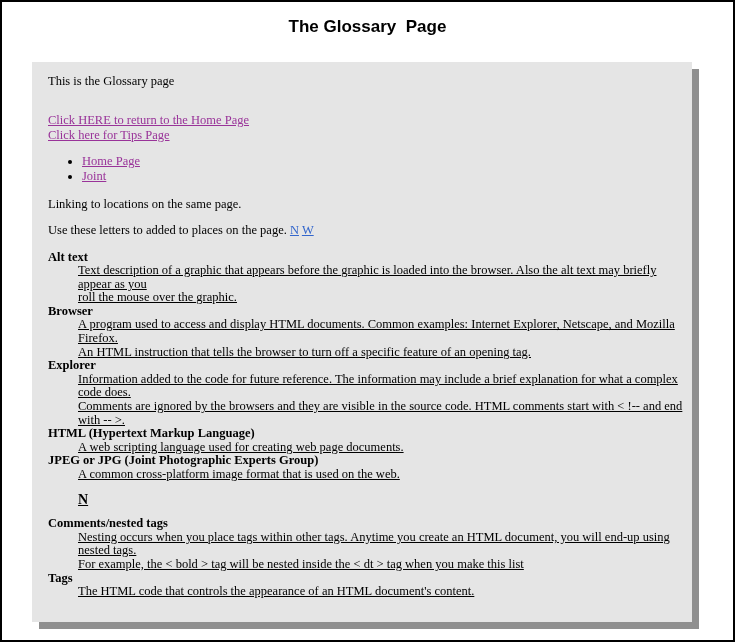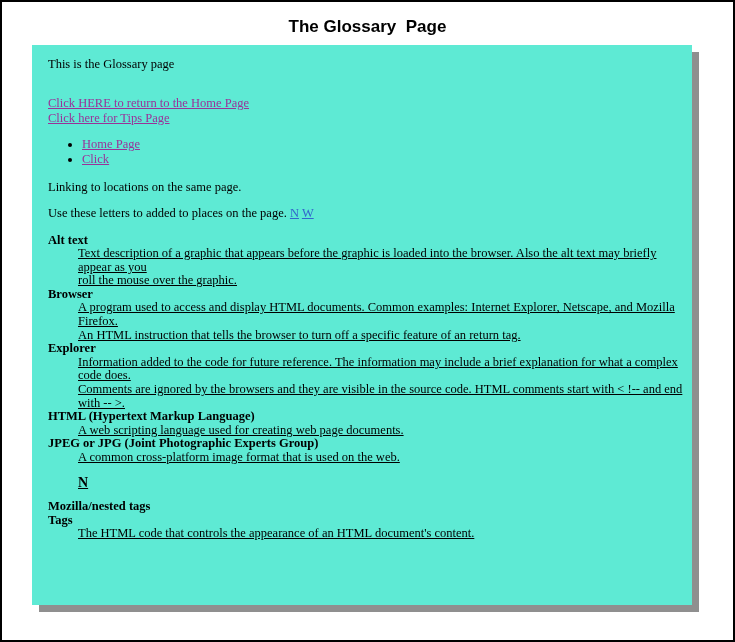--- a/index.html
+++ b/index.html
@@ -19,24 +19,24 @@
     padding-top: 15px;
     text-align: center;
     font-family: "Liberation Sans", sans-serif;
     font-weight: bold;
     font-size: 17px;
     white-space: pre-wrap;
   }
   .content-box {
     position: absolute;
     left: 30px;
-    top: 43px;
+    top: 60px;
     width: 660px;
     height: 560px;
-    background: #5eead4;
+    background: #e5e5e5;
     box-shadow: 7px 7px 0 #8f8f8f;
     padding: 6px 8px 0 16px;
     font-size: 12.5px;
     line-height: 14.5px;
     overflow: hidden;
   }
   .content-box p { margin: 12px 0; }
   .intro-para { margin-top: 6px !important; }
   .links-para { margin-top: 24px !important; margin-bottom: 11px !important; line-height: 15px; }
   a { text-decoration: underline; cursor: pointer; }
@@ -77,53 +77,55 @@
       <a class="visited">Click HERE to return to the Home Page</a>
       <br>
       <a class="visited">Click here for Tips Page</a>
     </p>
 
     <ul class="nav-list">
       <li>
         <a class="visited">Home Page</a>
       </li>
       <li>
-        <a class="visited">Click</a>
+        <a class="visited">Joint</a>
       </li>
     </ul>
 
     <p>Linking to locations on the same page.</p>
 
     <p><span>Use these letters to added to places on the page.</span>
       <a class="fresh">N</a>
       <a class="fresh">W</a></p>
 
     <dl class="glossary">
       <dt>Alt text</dt>
       <dd>Text description of a graphic that appears before the graphic is loaded into the browser. Also the alt text may briefly appear as you
 roll the mouse over the graphic.</dd>
 
       <dt>Browser</dt>
       <dd>A program used to access and display HTML documents. Common examples: Internet Explorer, Netscape, and Mozilla Firefox.</dd>
 
-      <dd>An HTML instruction that tells the browser to turn off a specific feature of an return tag.</dd>
+      <dd>An HTML instruction that tells the browser to turn off a specific feature of an opening tag.</dd>
 
       <dt>Explorer</dt>
       <dd>Information added to the code for future reference. The information may include a brief explanation for what a complex code does.
 Comments are ignored by the browsers and they are visible in the source code. HTML comments start with &lt; !-- and end with -- &gt;.</dd>
 
       <dt>HTML (Hypertext Markup Language)</dt>
       <dd>A web scripting language used for creating web page documents.</dd>
 
       <dt>JPEG or JPG (Joint Photographic Experts Group)</dt>
       <dd>A common cross-platform image format that is used on the web.</dd>
 
       <dd class="letter">N</dd>
 
-      <dt>Mozilla/nested tags</dt>
+      <dt>Comments/nested tags</dt>
+      <dd>Nesting occurs when you place tags within other tags. Anytime you create an HTML document, you will end-up using nested tags.
+For example, the &lt; bold &gt; tag will be nested inside the &lt; dt &gt; tag when you make this list</dd>
 
       <dt>Tags</dt>
       <dd>The HTML code that controls the appearance of an HTML document's content.</dd>
 
     </dl>
 
   </div>
 </div>
 
 </body></html>

